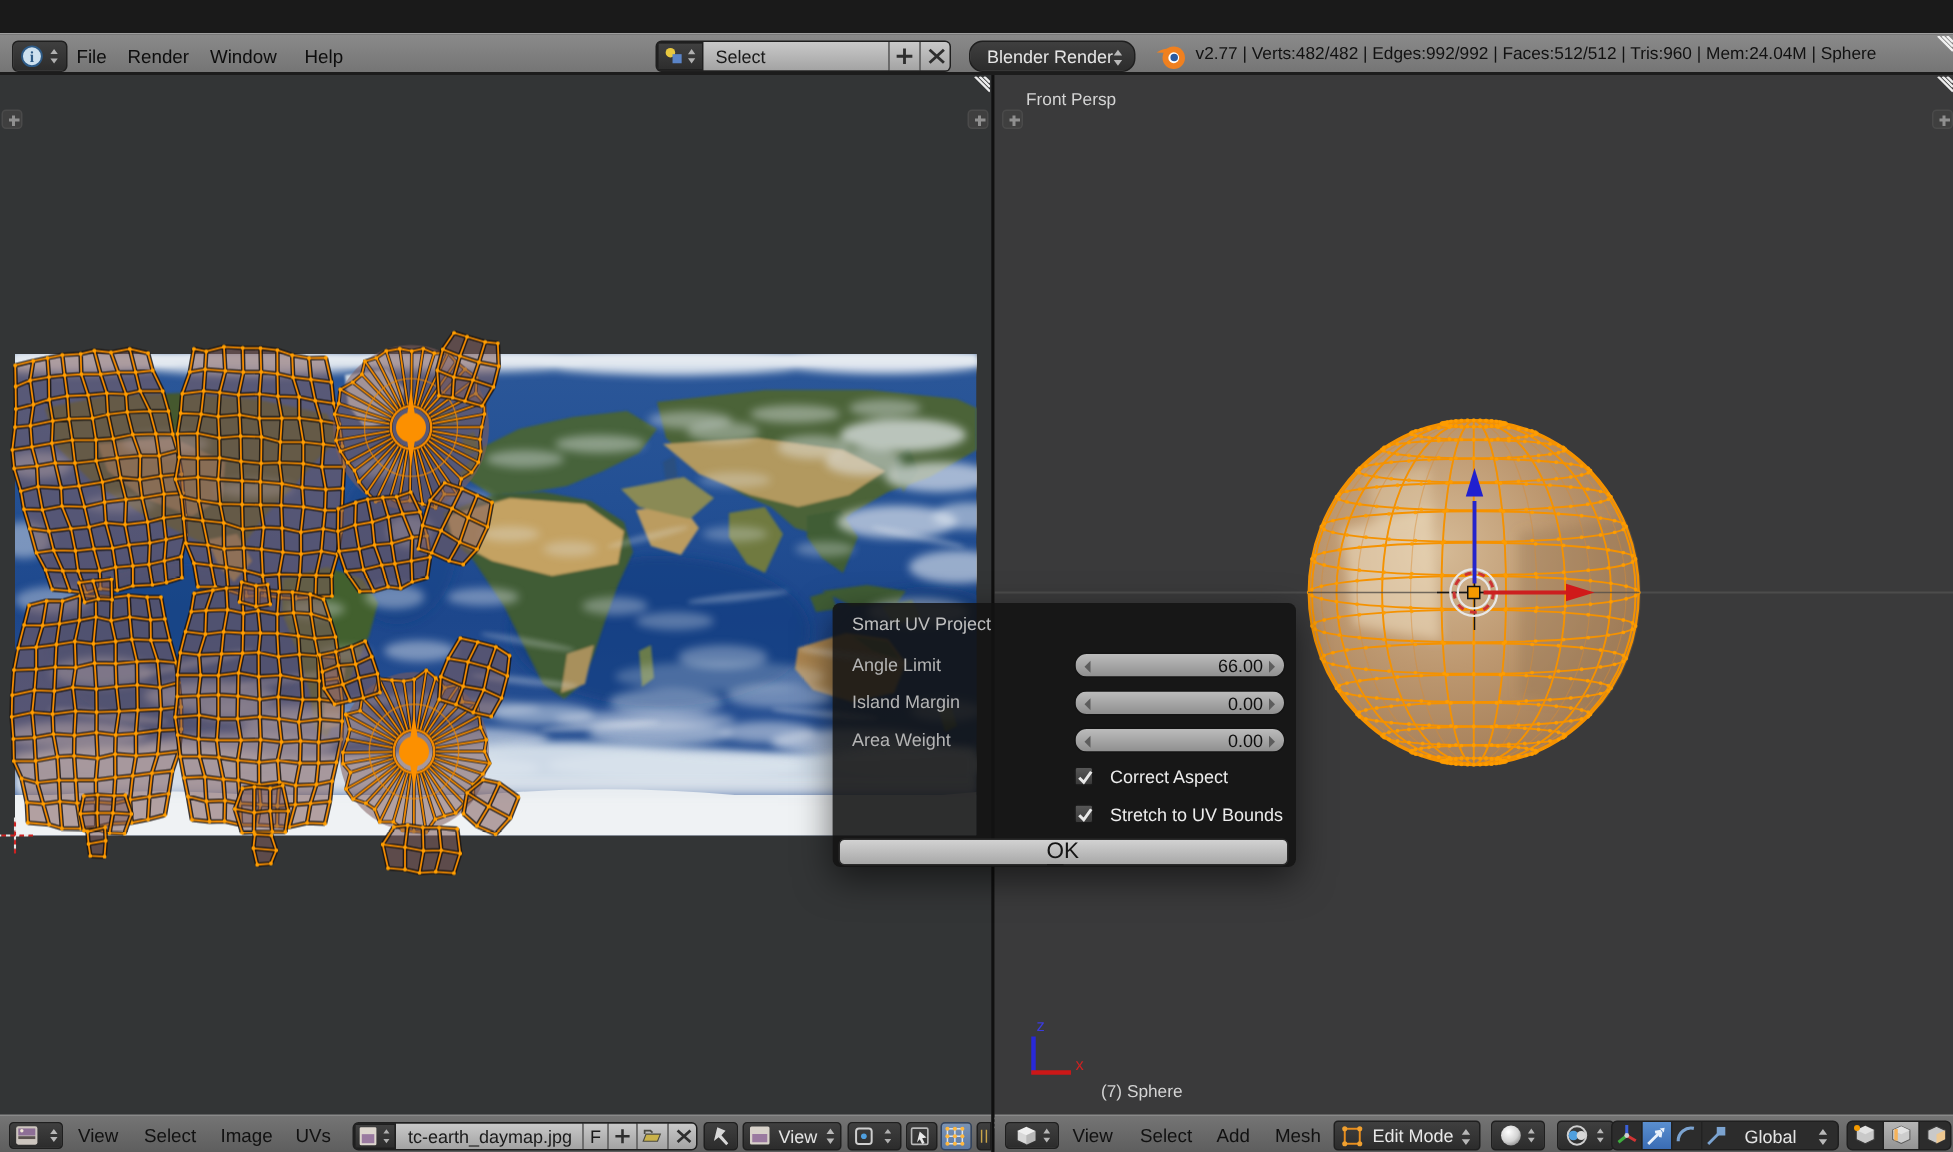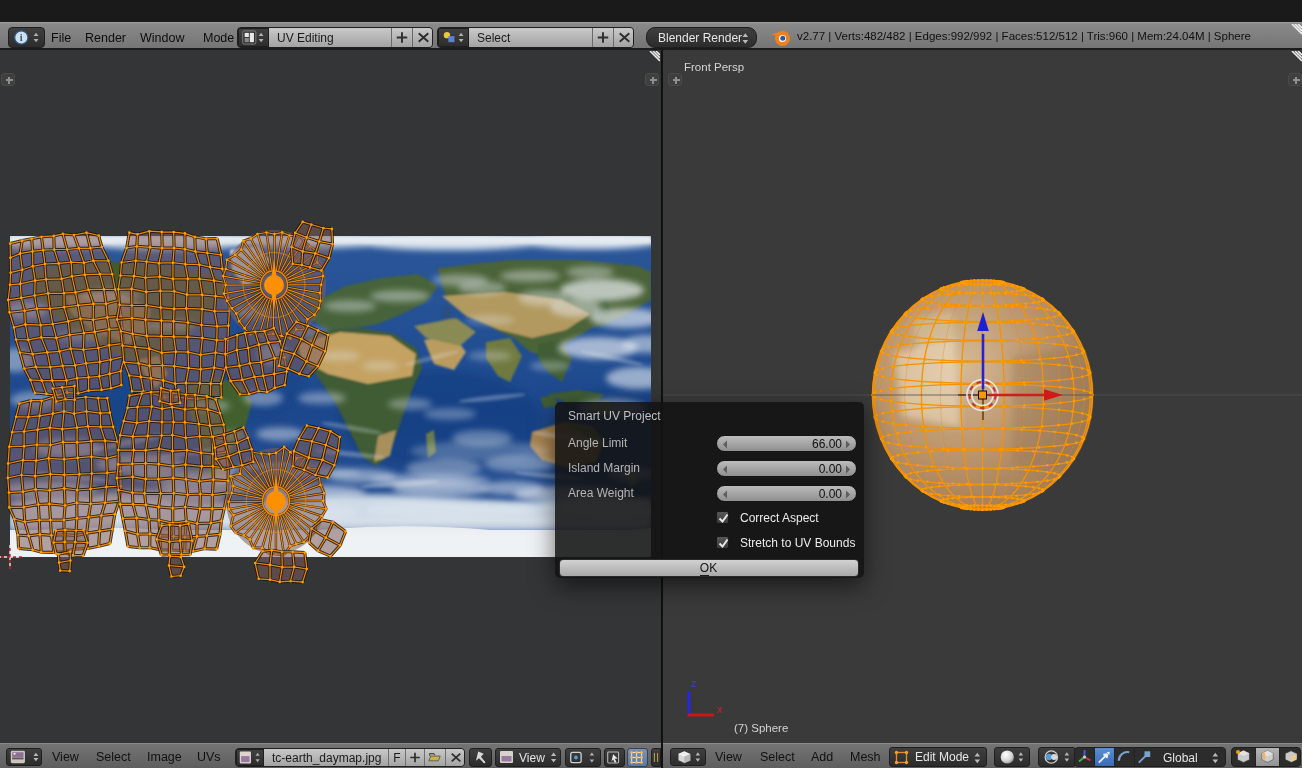--- a/index.html
+++ b/index.html
@@ -27,63 +27,39 @@
 .dtitle { position:absolute; left:13px; top:7px; color:#bfbfbf; font-size:12px; }
 .dlabel { position:absolute; left:13px; color:#b4b4b4; font-size:12px; }
 .slider { position:absolute; left:161px; width:141px; height:17px; border-radius:8.5px;
   background:linear-gradient(#bcbcbc,#8f8f8f); border:1px solid #141414; }
 .sval { position:absolute; right:14px; top:1.5px; color:#0f0f0f; font-size:12px; }
 .chk { position:absolute; left:161px; width:13px; height:13px; background:linear-gradient(#575757,#3a3a3a);
   border:1px solid #191919; border-radius:2px; }
 .chklab { position:absolute; left:185px; color:#ececec; font-size:12px; }
 .okbtn { position:absolute; left:3.5px; top:157px; width:300px; height:18px; border-radius:4px;
   background:linear-gradient(#d2d2d2,#a8a8a8); border:1px solid #2a2a2a; color:#141414;
-  text-align:center; line-height:16px; font-size:12px; }
+  text-align:center; line-height:16px; font-size:15px; }
 .fp { position:absolute; color:#d4d4d4; font-size:11.5px; }
 .wplus { position:absolute; width:14px; height:13px; background:#3f3f3f; border-radius:3px; border:1px solid #4a4a4a; }
 .wplus:before { content:""; position:absolute; left:6px; top:2.5px; width:1.6px; height:7px; background:#8f8f8f; }
 .wplus:after { content:""; position:absolute; left:3.5px; top:5.2px; width:7px; height:1.6px; background:#8f8f8f; }
 </style></head><body>
 <div id="root">
   <div class="infobar">
 <div class="ibtn" style="left:8px;top:4px;width:37px;height:21px;">
  <svg width="37" height="21" viewBox="0 0 37 21">
   <circle cx="13" cy="10.5" r="7" fill="#cde0ee" stroke="#2d5a86" stroke-width="1.3"></circle>
   <text x="13" y="14.5" text-anchor="middle" font-size="11" font-weight="bold" fill="#2d5a86" font-family="Liberation Serif">i</text>
   <path d="M26,9 l2.6,-3.6 l2.6,3.6 Z M26,12 l2.6,3.6 l2.6,-3.6 Z" fill="#b0b0b0"></path>
  </svg>
 </div>
 <span class="imenu" style="left:51px;">File</span>
 <span class="imenu" style="left:85px;text-align:center;">Render</span>
 <span class="imenu" style="left:140px;">Window</span>
-<span class="imenu" style="left:203px;">Mode</span>
-<div class="grp" style="left:237px;top:4px;width:196px;height:21px;">
- <div class="gseg dk" style="left:0;width:31px;">
-  <svg width="31" height="21" viewBox="0 0 31 21">
-   <rect x="4" y="3.5" width="14" height="14" rx="1.5" fill="#2e2e2e" stroke="#888" stroke-width="1"></rect>
-   <rect x="6" y="5.5" width="4.5" height="4.5" fill="#e8e8e8"></rect>
-   <rect x="6" y="11" width="4.5" height="4.5" fill="#8a8a8a"></rect>
-   <rect x="11.5" y="5.5" width="4.5" height="10" fill="#e8e8e8"></rect>
-   <path d="M21,9 l2.6,-3.6 l2.6,3.6 Z M21,12 l2.6,3.6 l2.6,-3.6 Z" fill="#b0b0b0"></path>
-  </svg>
- </div>
- <div class="gseg lt" style="left:31px;width:122px;">
-          <span class="fieldtx">UV Editing</span>
-        </div>
- <div class="gseg lt" style="left:153px;width:21px;border-left:1px solid #6a6a6a;">
-  <svg width="21" height="21" viewBox="0 0 21 21">
-            <path d="M10.5,5v11M5,10.5h11" stroke="#2e2e2e" stroke-width="2"></path>
-          </svg>
- </div>
- <div class="gseg lt" style="left:174px;width:22px;border-left:1px solid #6a6a6a;">
-  <svg width="22" height="21" viewBox="0 0 22 21">
-            <path d="M6,6 L16,15 M16,6 L6,15" stroke="#2e2e2e" stroke-width="2"></path>
-          </svg>
- </div>
-</div>
+<span class="imenu" style="left:203px;">Help</span>
 <div class="grp" style="left:437px;top:4px;width:197px;height:21px;">
  <div class="gseg dk" style="left:0;width:31px;">
   <svg width="31" height="21" viewBox="0 0 31 21">
    <circle cx="8.5" cy="8" r="3.4" fill="#e8c840"></circle>
    <rect x="10" y="9" width="6.5" height="6.5" fill="#5a84c8"></rect>
    <path d="M21,9 l2.6,-3.6 l2.6,3.6 Z M21,12 l2.6,3.6 l2.6,-3.6 Z" fill="#b0b0b0"></path>
   </svg>
  </div>
  <div class="gseg lt" style="left:31px;width:123px;">
           <span class="fieldtx">Select</span>

